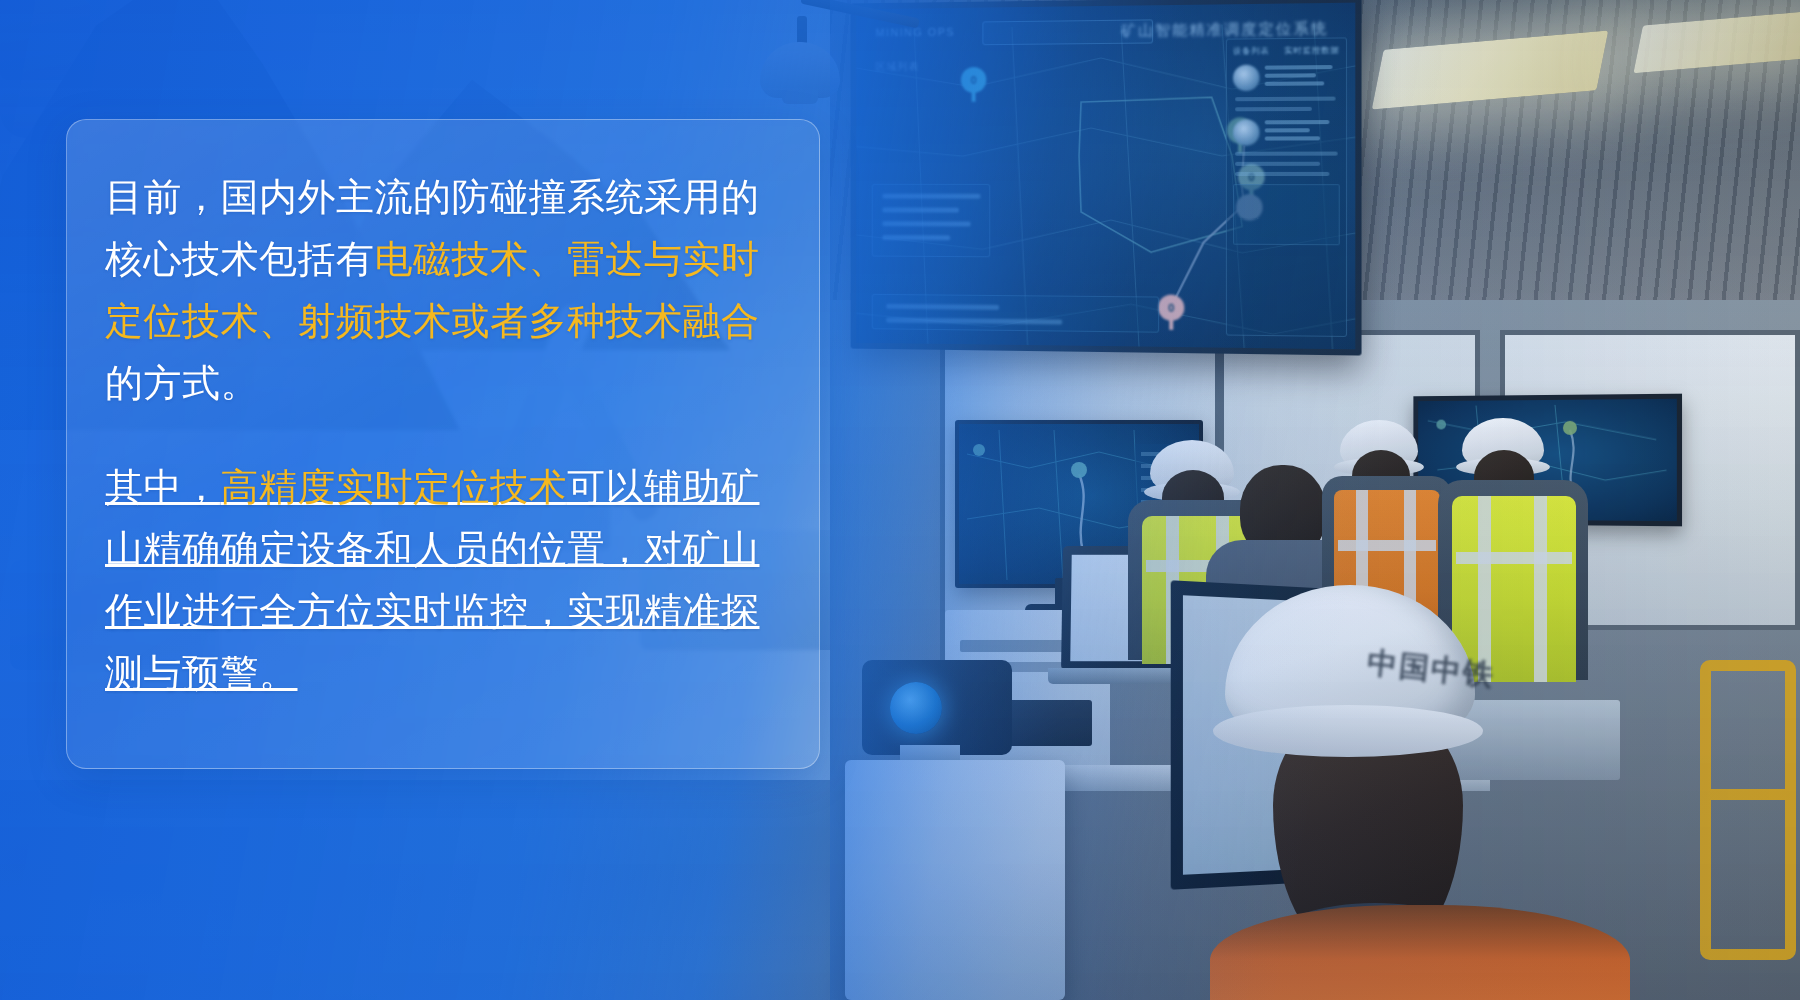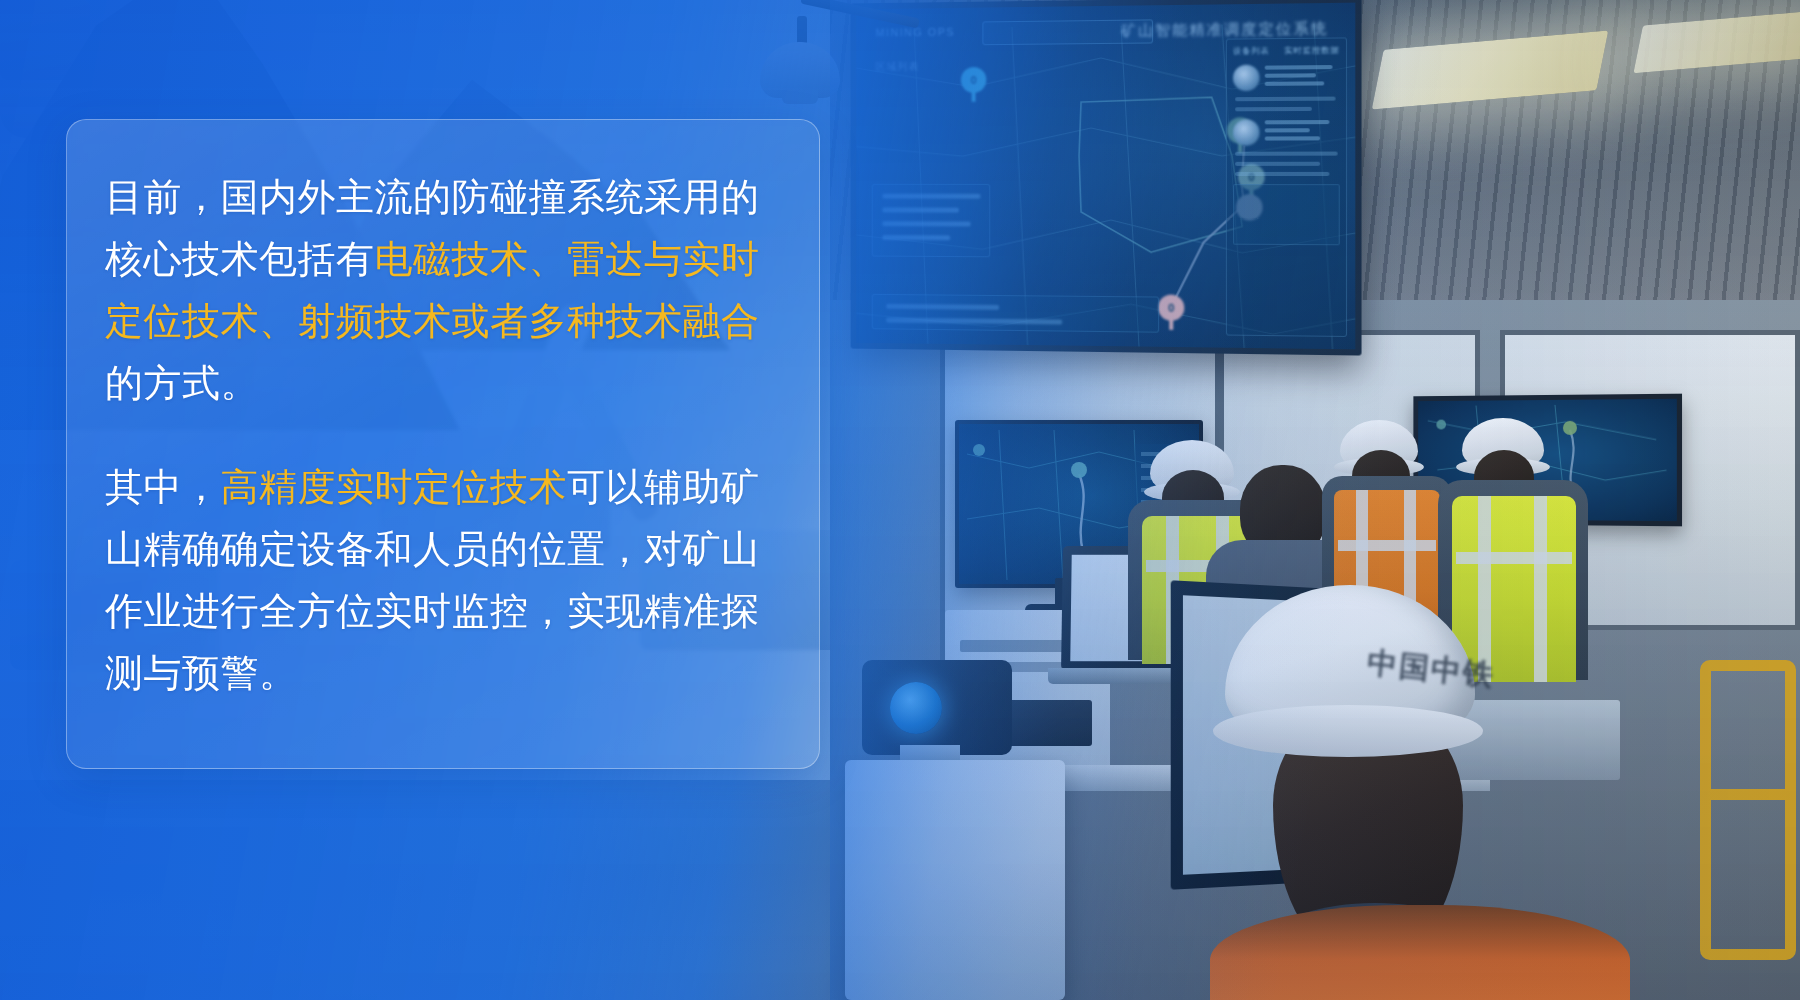--- a/index.html
+++ b/index.html
@@ -531,21 +531,21 @@
 
   .para {
     color: #ffffff;
     font-size: 38px;
     line-height: 62px;
     letter-spacing: .5px;
     font-weight: 500;
     text-shadow: 0 1px 3px rgba(12,60,140,.25);
     margin: 0;
   }
-  .para + .para { margin-top: 42px; }
+  .para + .para { margin-top: 42px; text-decoration: underline; }
   .hl { color: #f5b81f; }
 
   
   .noselect { user-select: none; }
 </style>
 </head>
 <body>
 
 <div id="stage">
 

